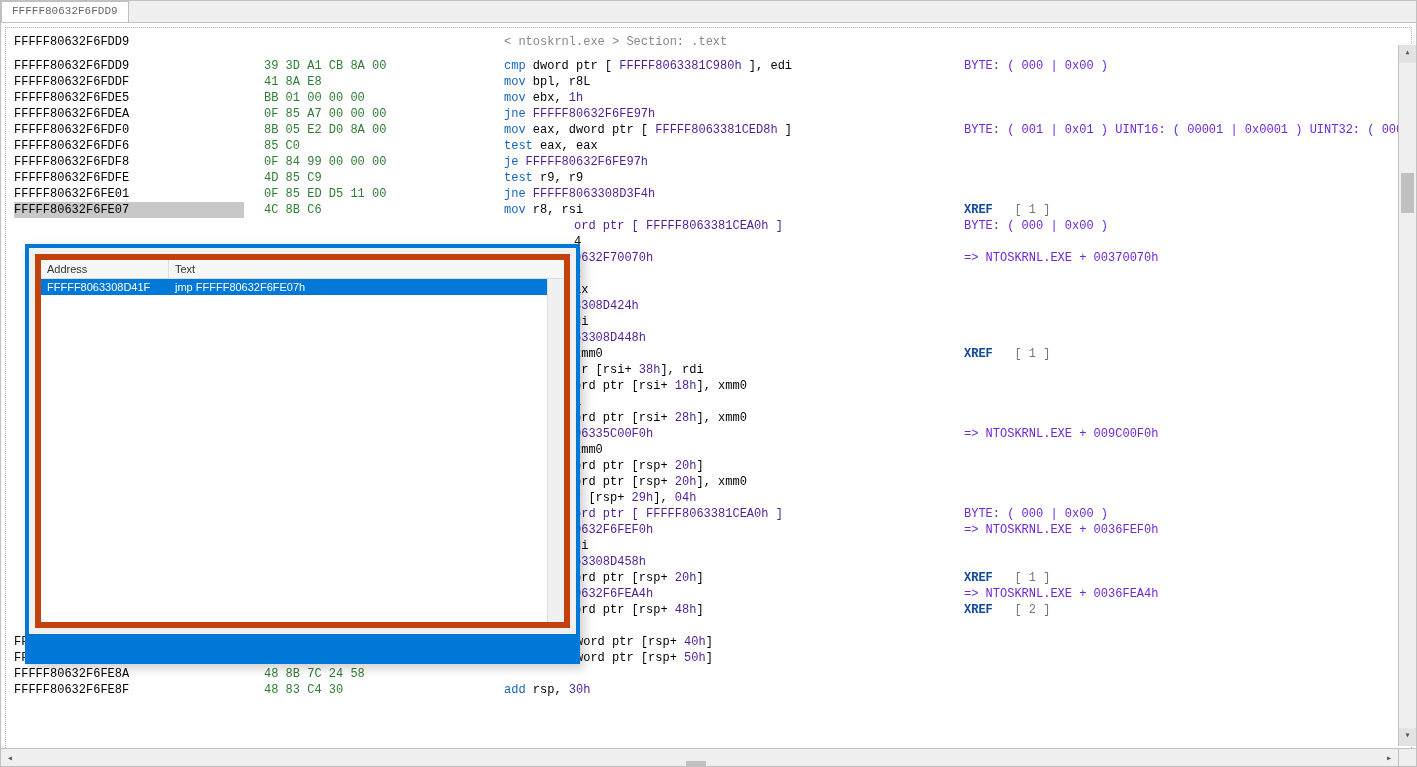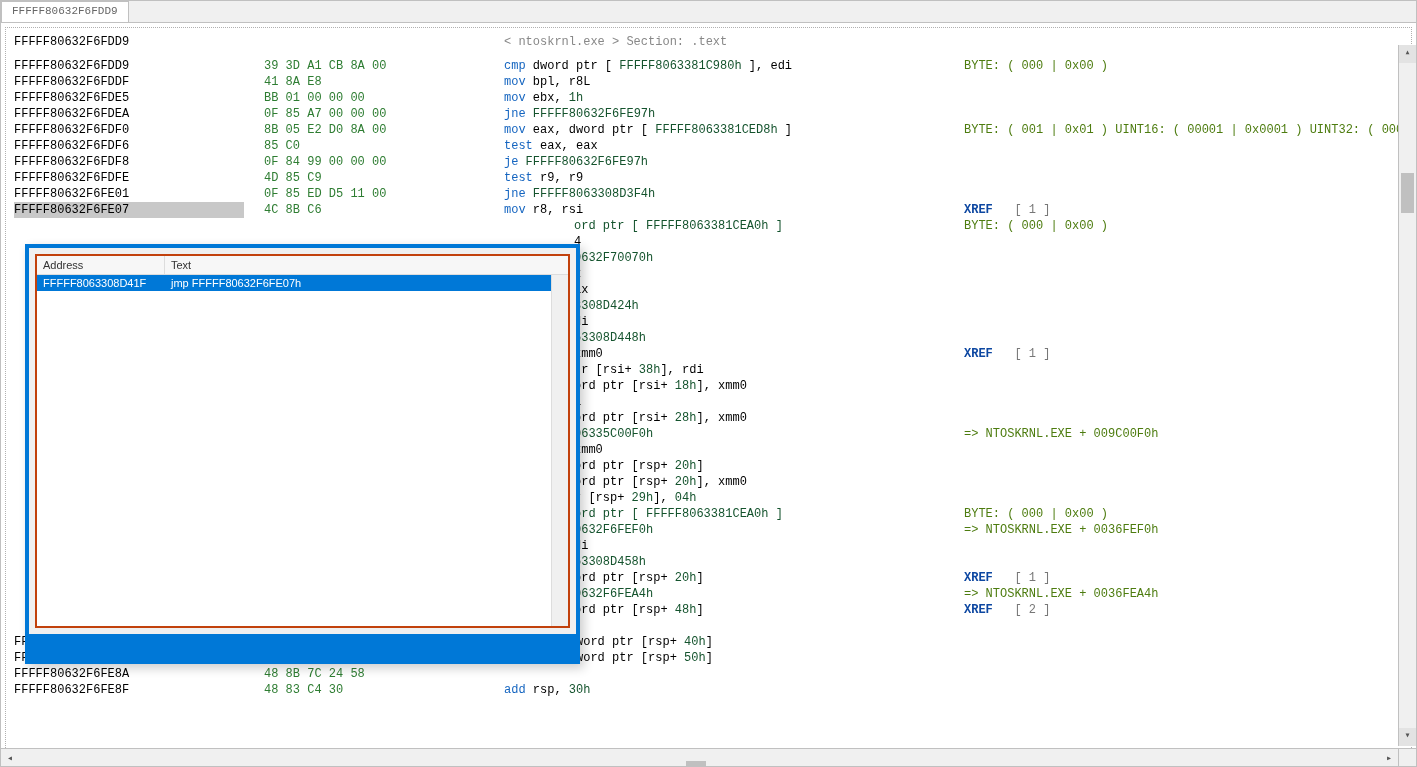--- a/index.html
+++ b/index.html
@@ -49,23 +49,23 @@
     white-space: nowrap;
     margin: 4px;
     border: 1px dotted #b0b0b0;
   }
   .code-row { display: flex; }
   .col-addr { width: 230px; color: #000; flex-shrink: 0; }
   .col-addr.sel { background: #c8c8c8; }
   .col-bytes { width: 240px; color: #2e7d32; flex-shrink: 0; }
   .col-asm { width: 460px; flex-shrink: 0; }
   .col-info { flex: 1; color: #777; }
-  .col-info .byteinfo { color: #4d7c0f; }
+  .col-info .byteinfo { color: #6d28d9; }
   .mnem { color: #1565c0; }
-  .op-gray { color: #14532d; }
+  .op-gray { color: #4c1d95; }
   .xref { color: #0d47a1; font-weight: bold; margin-top: 16px; }
   .gray-line { color: #888; }
   .v-scroll {
     position: absolute;
     right: 0;
     top: 22px;
     bottom: 20px;
     width: 18px;
     background: #f0f0f0;
     border-left: 1px solid #c0c0c0;
@@ -130,21 +130,21 @@
     border: none;
   }
   .dlg-btn.close { background: #e81123; color: #000; }
   .dlg-body {
     background: #f0f0f0;
     height: calc(100% - 26px);
     padding: 6px;
   }
   .listview {
     background: #fff;
-    border: 2px solid #c2410c;
+    border: 6px solid #c2410c;
     height: 100%;
     display: flex; flex-direction: column; justify-content: flex-end;
   }
   .lv-header {
     display:flex;
     background: #f7f7f7;
     border-bottom: 1px solid #ddd;
     font-family: 'Segoe UI', sans-serif;
     font-size: 11px;
     color: #333;
@@ -261,20 +261,21 @@
           <span class="branch-col"></span>
           <span class="col-bytes"></span>
           <span class="col-asm" style="padding-left:70px">4</span>
           <span class="col-info"></span>
         </div>
         <div class="code-row">
           <span class="col-addr"></span>
           <span class="branch-col"></span>
           <span class="col-bytes"></span>
           <span class="col-asm" style="padding-left:70px"><span class="op-gray">0632F70070h</span></span>
+          <span class="col-info"><span class="byteinfo">=&gt; NTOSKRNL.EXE + 00370070h</span></span>
         </div>
         <div class="code-row">
           <span class="col-addr"></span>
           <span class="branch-col"></span>
           <span class="col-bytes"></span>
           <span class="col-asm" style="padding-left:70px">x</span>
           <span class="col-info"></span>
         </div>
         <div class="code-row">
           <span class="col-addr"></span>

